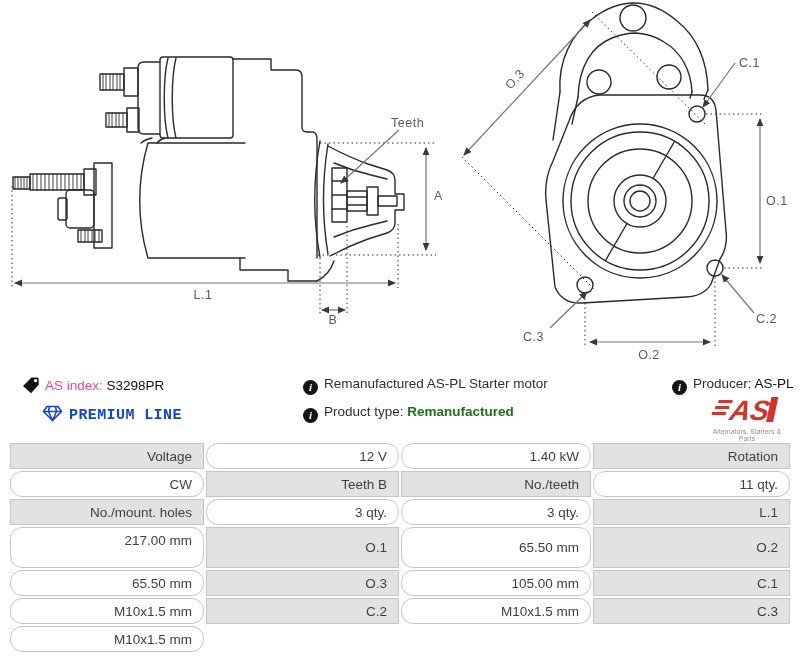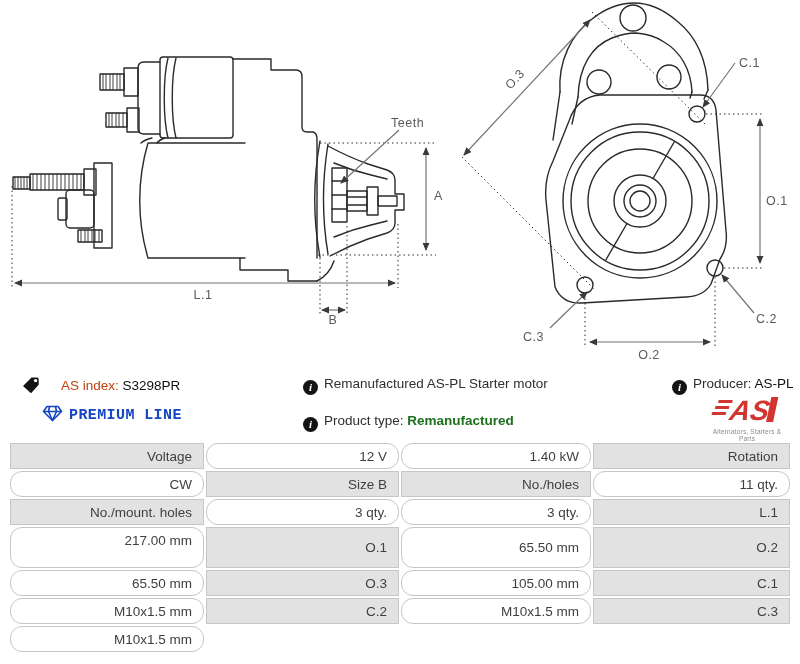--- a/index.html
+++ b/index.html
@@ -7,21 +7,21 @@
         font-family:"Liberation Sans", sans-serif;}
   svg text{font-family:"Liberation Sans", sans-serif;}
   .dim-label{font-size:12.5px;fill:#5a5a5a;letter-spacing:.5px;}
   .outline{stroke:#2a2a2a;stroke-width:1.4;fill:none;stroke-linejoin:round;stroke-linecap:round;}
   .thin{stroke-width:.9;}
   .dotted{stroke:#2e2e2e;stroke-width:1;fill:none;stroke-dasharray:1.5 3;}
   .dim{stroke:#757575;stroke-width:1.2;fill:none;}
 
   
   .info-item{position:absolute;white-space:nowrap;font-size:13.5px;color:#2f2f2f;}
-  .info-item .lbl{color:#c2410c;margin-left:16px;}
+  .info-item .lbl{color:#ec4899;}
   .b{font-weight:normal;color:#101010;}
   .info-icon{display:inline-block;width:15px;height:15px;border-radius:50%;background:#141414;
      color:#fff;font:italic bold 11px/15px "Liberation Serif", serif;text-align:center;
      vertical-align:-3px;margin-right:6px;}
   .premium{color:var(--premium-blue,#1646c2);font-weight:bold;font-size:15px;letter-spacing:.4px;}
   .green{color:var(--product-green,#1d701d);font-weight:bold;}
   .logo{position:absolute;left:704px;top:394px;width:86px;text-align:center;}
   .logo .tagline{font-size:6.5px;color:#8a8a8a;letter-spacing:.2px;margin-top:-2px;}
 
   
@@ -169,21 +169,21 @@
 
   <div class="info-item" style="left:42px;top:405px;font-family:Liberation Mono, monospace;">
     <svg width="21" height="17" style="vertical-align:-3px;margin-right:6px;">
       <g fill="none" stroke="#1646c2" stroke-width="1.6" stroke-linejoin="round">
         <path d="M5,1.5 H16 L19.5,6.5 L10.5,15.5 L1.5,6.5 Z"></path>
         <path d="M1.5,6.5 H19.5 M7.5,1.5 L6.5,6.5 L10.5,15.5 L14.5,6.5 L13.5,1.5"></path>
       </g>
     </svg><span class="premium">PREMIUM LINE</span>
   </div>
 
-  <div class="info-item" style="left:303px;top:413px;">
+  <div class="info-item" style="left:303px;top:404px;">
     <span class="info-icon">i</span><span>Product type:</span>
     <span class="green">Remanufactured</span>
   </div>
 
   <div class="logo">
     <svg width="86" height="32">
       <g transform="skewX(-12)" fill="var(--logo-red,#d2342f)">
         <text x="30" y="26" font-size="28" font-weight="bold" font-style="italic" font-family="Liberation Sans, sans-serif">AS</text>
         <rect x="16" y="6" width="14" height="3"></rect>
         <rect x="14" y="12" width="14" height="3"></rect>
@@ -195,23 +195,23 @@
   </div>
 
   
   <div class="spec">
     <div class="cell lab">Voltage</div>
     <div class="cell val">12 V</div>
     <div class="cell val">1.40 kW</div>
 
     <div class="cell lab">Rotation</div>
     <div class="cell val">CW</div>
-    <div class="cell lab">Size B</div>
-
-    <div class="cell lab">No./holes</div>
+    <div class="cell lab">Teeth B</div>
+
+    <div class="cell lab">No./teeth</div>
     <div class="cell val">11 qty.</div>
     <div class="cell lab">No./mount. holes</div>
     <div class="cell val">3 qty.</div>
 
     <div class="cell val top">3 qty.</div>
     <div class="cell lab top">L.1</div>
     <div class="cell val top">217.00 mm</div>
 
     <div class="cell lab">O.1</div>
     <div class="cell val">65.50 mm</div>

